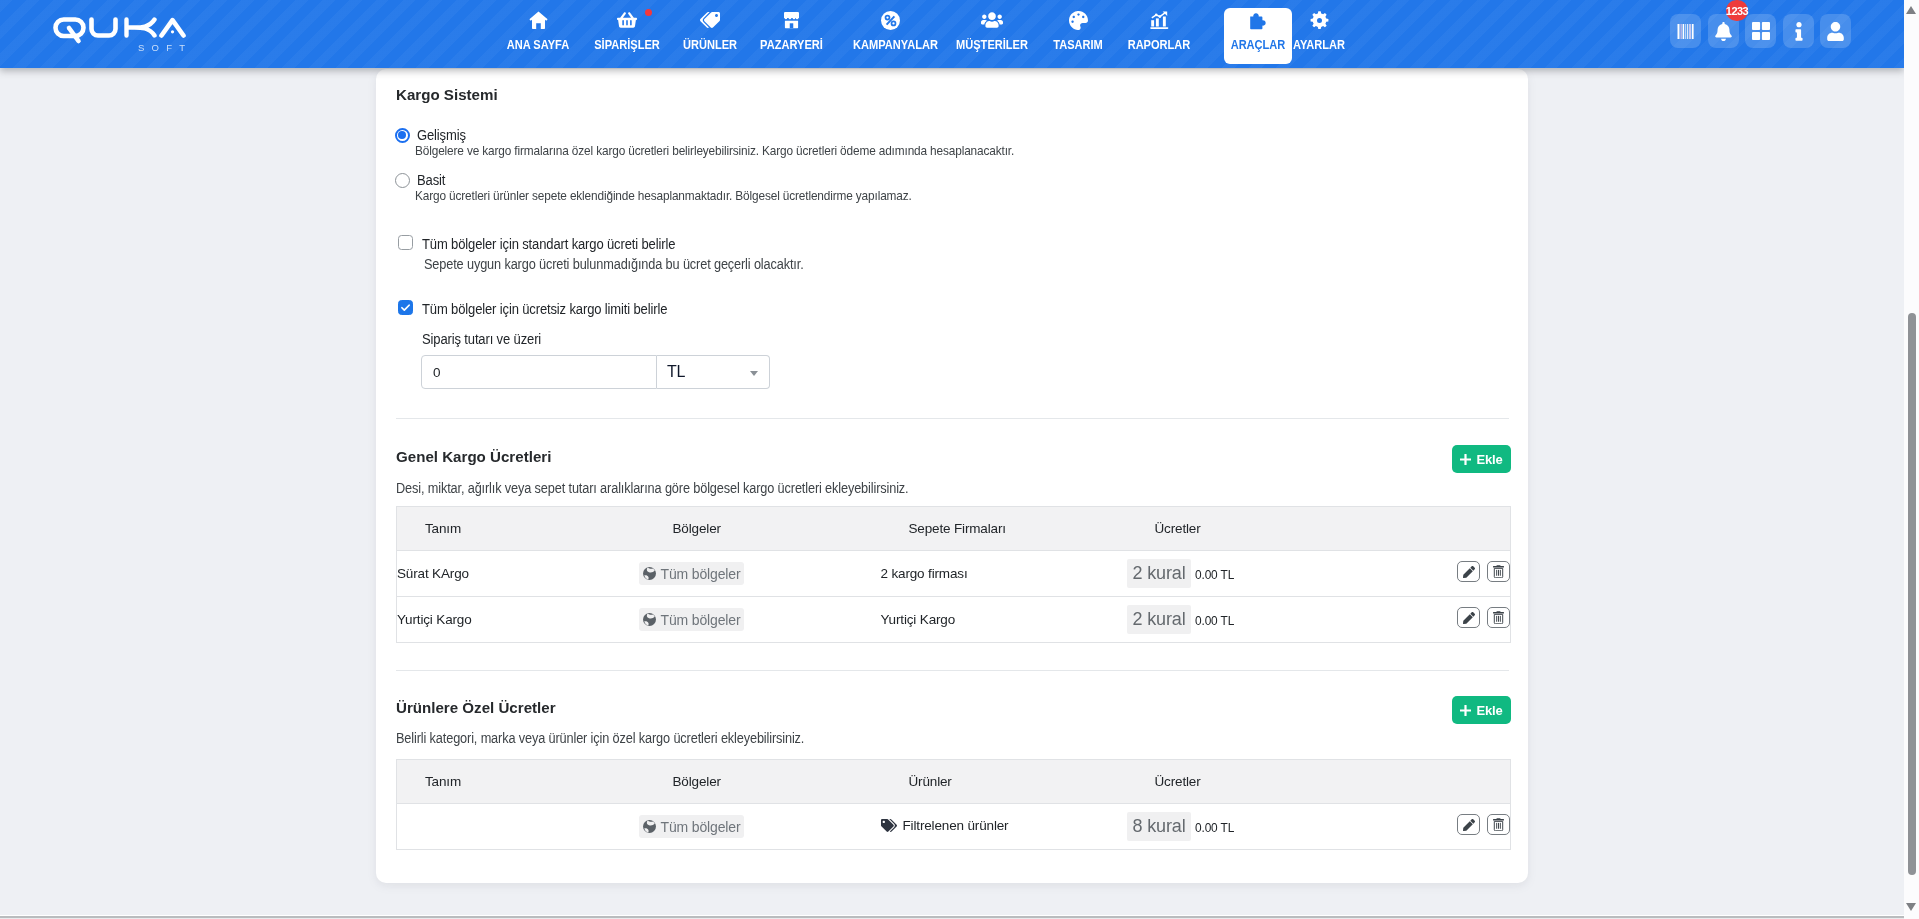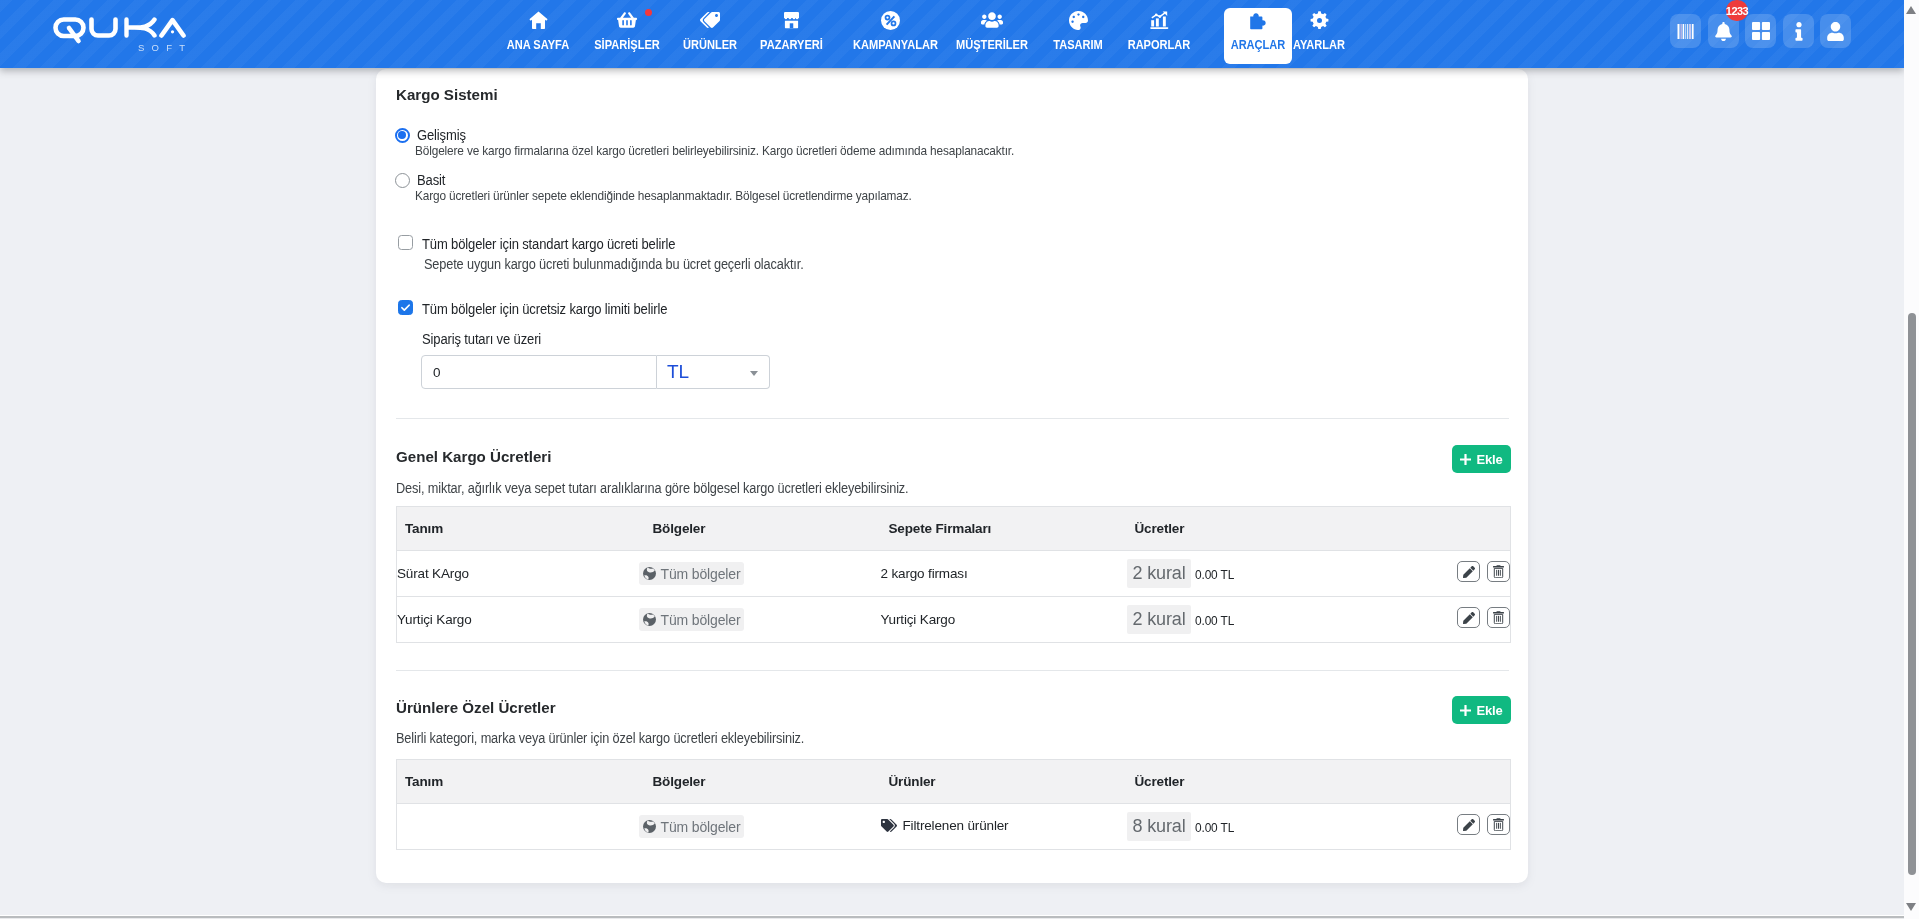--- a/index.html
+++ b/index.html
@@ -22,28 +22,28 @@
 .lab{font-size:14px;color:#212529;transform:scaleX(.93);transform-origin:0 50%;white-space:nowrap}
 .des{font-size:14px;color:#3e4347;transform:scaleX(.91);transform-origin:0 50%;white-space:nowrap}
 .des-sm{font-size:13px}
 .radio{width:15px;height:15px;border-radius:50%;border:1.5px solid #8d9398;background:#fff}
 .radio.on{border:2.3px solid #1b6ff0;position:relative}
 .radio.on:after{content:"";position:absolute;left:1.3px;top:1.3px;width:7.8px;height:7.8px;border-radius:50%;background:#1b6ff0}
 .cb{width:15px;height:15px;border-radius:3.5px;border:1.5px solid #999fa0;background:#fff;border-color:#979da2}
 .cb.on{background:#1d76e9;border-color:#1d76e9;color:#fff;display:flex;align-items:center;justify-content:center}
 .igroup{display:flex}
 .igroup .inp{width:236px;height:34px;border:1px solid #cdd2d8;border-radius:4px 0 0 4px;font-size:13.5px;color:#212529;display:flex;align-items:center;padding-left:11px;background:#fff}
-.igroup .sel{width:113px;height:34px;border:1px solid #cdd2d8;border-left:none;border-radius:0 4px 4px 0;font-size:19px;color:#1d4ed8;display:flex;align-items:center;padding-left:10px;background:#fff;position:relative}
+.igroup .sel{width:113px;height:34px;border:1px solid #cdd2d8;border-left:none;border-radius:0 4px 4px 0;font-size:16px;color:#0f172a;display:flex;align-items:center;padding-left:10px;background:#fff;position:relative}
 .igroup .sel:after{content:"";position:absolute;right:11px;top:15px;border-left:4.5px solid transparent;border-right:4.5px solid transparent;border-top:5px solid #8a9096}
 .hr{height:1px;background:#e4e7ea}
 .ekle{position:absolute;width:59px;height:28px;background:#10b981;border-radius:5px;color:#fff;font-size:13px;font-weight:700;display:flex;align-items:center;justify-content:center;gap:5px}
 .ekle svg{flex:0 0 auto}
 table{border-collapse:collapse;table-layout:fixed;width:1114px;font-size:13.5px;color:#212529}
 table{border:1px solid #e0e2e5}
-th{background:#f2f2f3;border:none;border-bottom:1px solid #e0e2e5;font-weight:700;text-align:left;padding:0 8px;height:44px;letter-spacing:-0.2px}
+th{background:#f2f2f3;border:none;border-bottom:1px solid #e0e2e5;font-weight:400;text-align:left;padding:0 28px;height:44px;letter-spacing:-0.2px}
 td{border:none;border-bottom:1px solid #e0e2e5;height:46px;padding:0 0;background:#fff}
 .pill{display:inline-flex;align-items:center;gap:5px;background:#f0f0f1;border-radius:3px;padding:0 4px;height:23px;color:#6f757b;font-size:14px;position:relative;left:-6px}
 .badge2{display:inline-block;background:#f0f0f1;color:#64696e;padding:4px 6px;border-radius:2px;font-size:18px}
 .acts{float:right;display:flex;gap:7px;margin-top:2px}
 .abtn{width:23px;height:21px;border:1.5px solid #777d82;border-radius:5px;background:#fff;display:flex;align-items:center;justify-content:center;color:#3c4349}
 .tagcell{display:inline-flex;align-items:center;gap:6px}
 .price{color:#212529;display:inline-block;transform:scaleX(.88);transform-origin:0 50%}
 .sbar{position:absolute;left:1904px;top:0;width:15px;height:919px;background:#fcfcfd;z-index:7}
 .sb-thumb{position:absolute;left:4px;top:313px;width:8px;height:562px;background:#8f9296;border-radius:4px}
 .tri-up{position:absolute;left:2px;top:6px;width:0;height:0;border-left:5.5px solid transparent;border-right:5.5px solid transparent;border-bottom:8px solid #7e8084}

